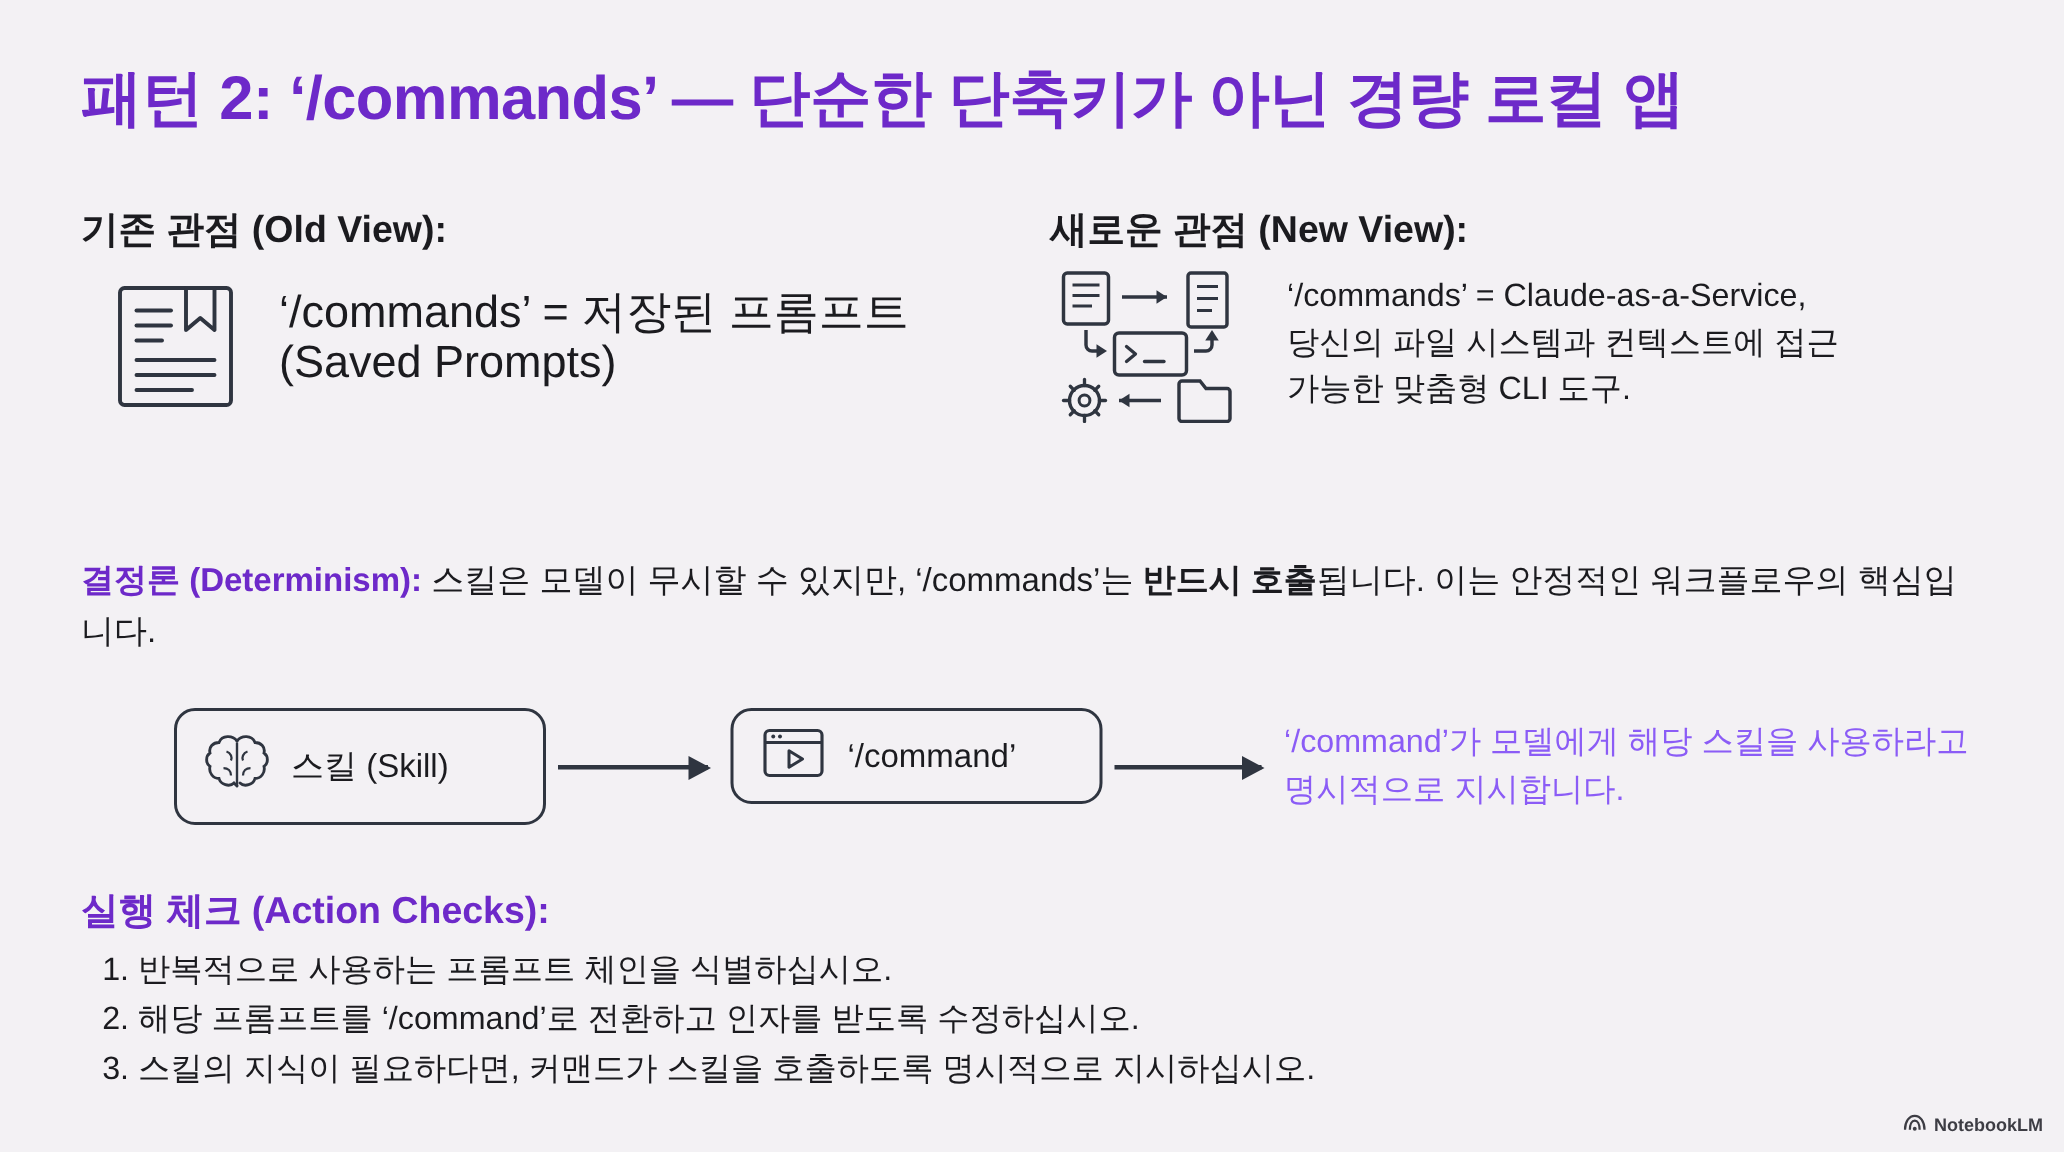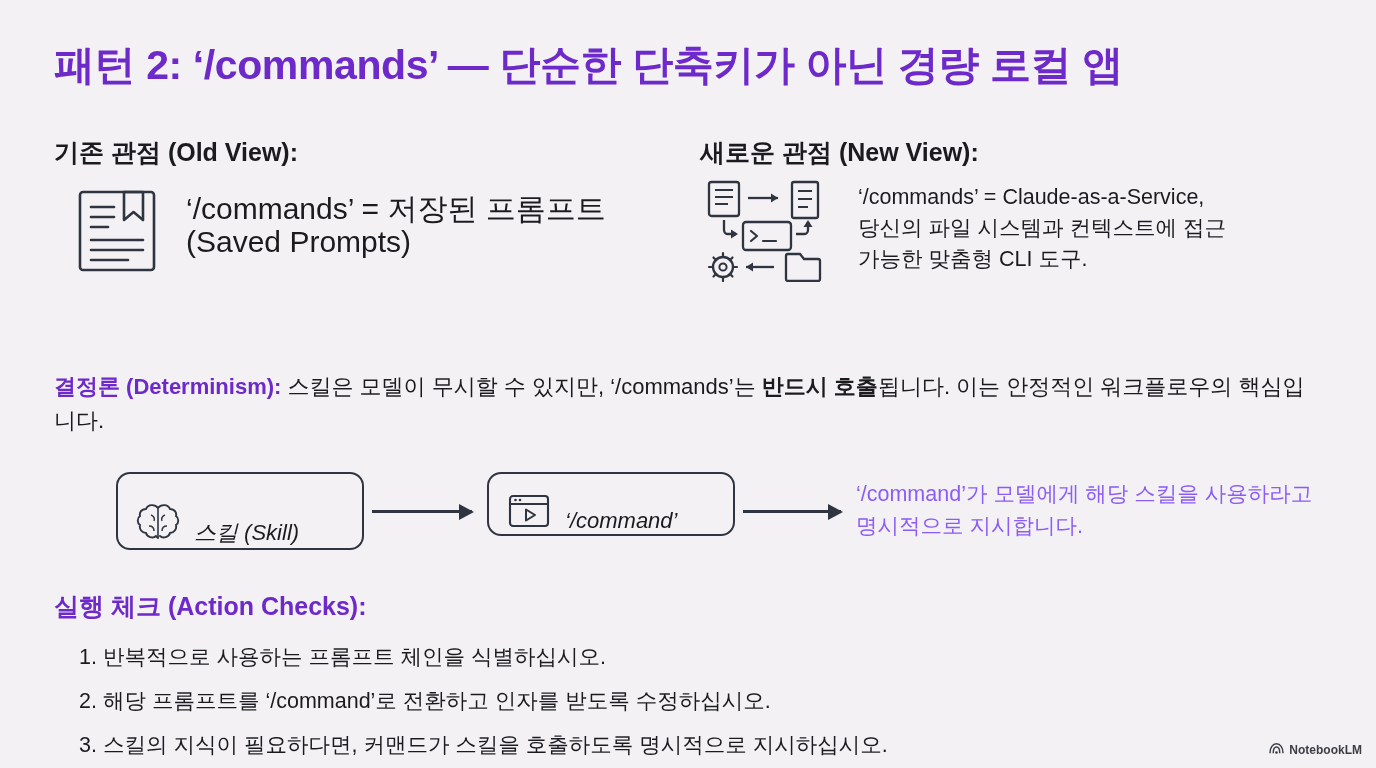--- a/index.html
+++ b/index.html
@@ -114,23 +114,22 @@
     top: 472px;
     width: 1230px;
     height: 80px;
   }
   .node {
     position: absolute;
     border: 2.5px solid #2f3540;
     border-radius: 14px;
     background: transparent;
     display: flex;
-    align-items: flex-end;
+    align-items: center;
     box-sizing: border-box;
-    font-style: italic;
   }
   .node-skill {
     left: 0;
     top: 0;
     width: 248px;
     height: 78px;
     padding-left: 18px;
   }
   .node-cmd {
     left: 371px;
@@ -183,21 +182,21 @@
   }
   .action-list {
     position: absolute;
     left: 60px;
     top: 630px;
     margin: 0;
     padding: 0 0 0 32px;
     font-size: 21.5px;
     line-height: 33px;
   }
-  .action-list li { margin: 11px; padding: 0; }
+  .action-list li { margin: 0; padding: 0; }
 
   .brand {
     position: absolute;
     right: 14px;
     bottom: 10px;
     display: flex;
     align-items: center;
     gap: 5px;
     font-size: 12px;
     color: #3d3d44;

